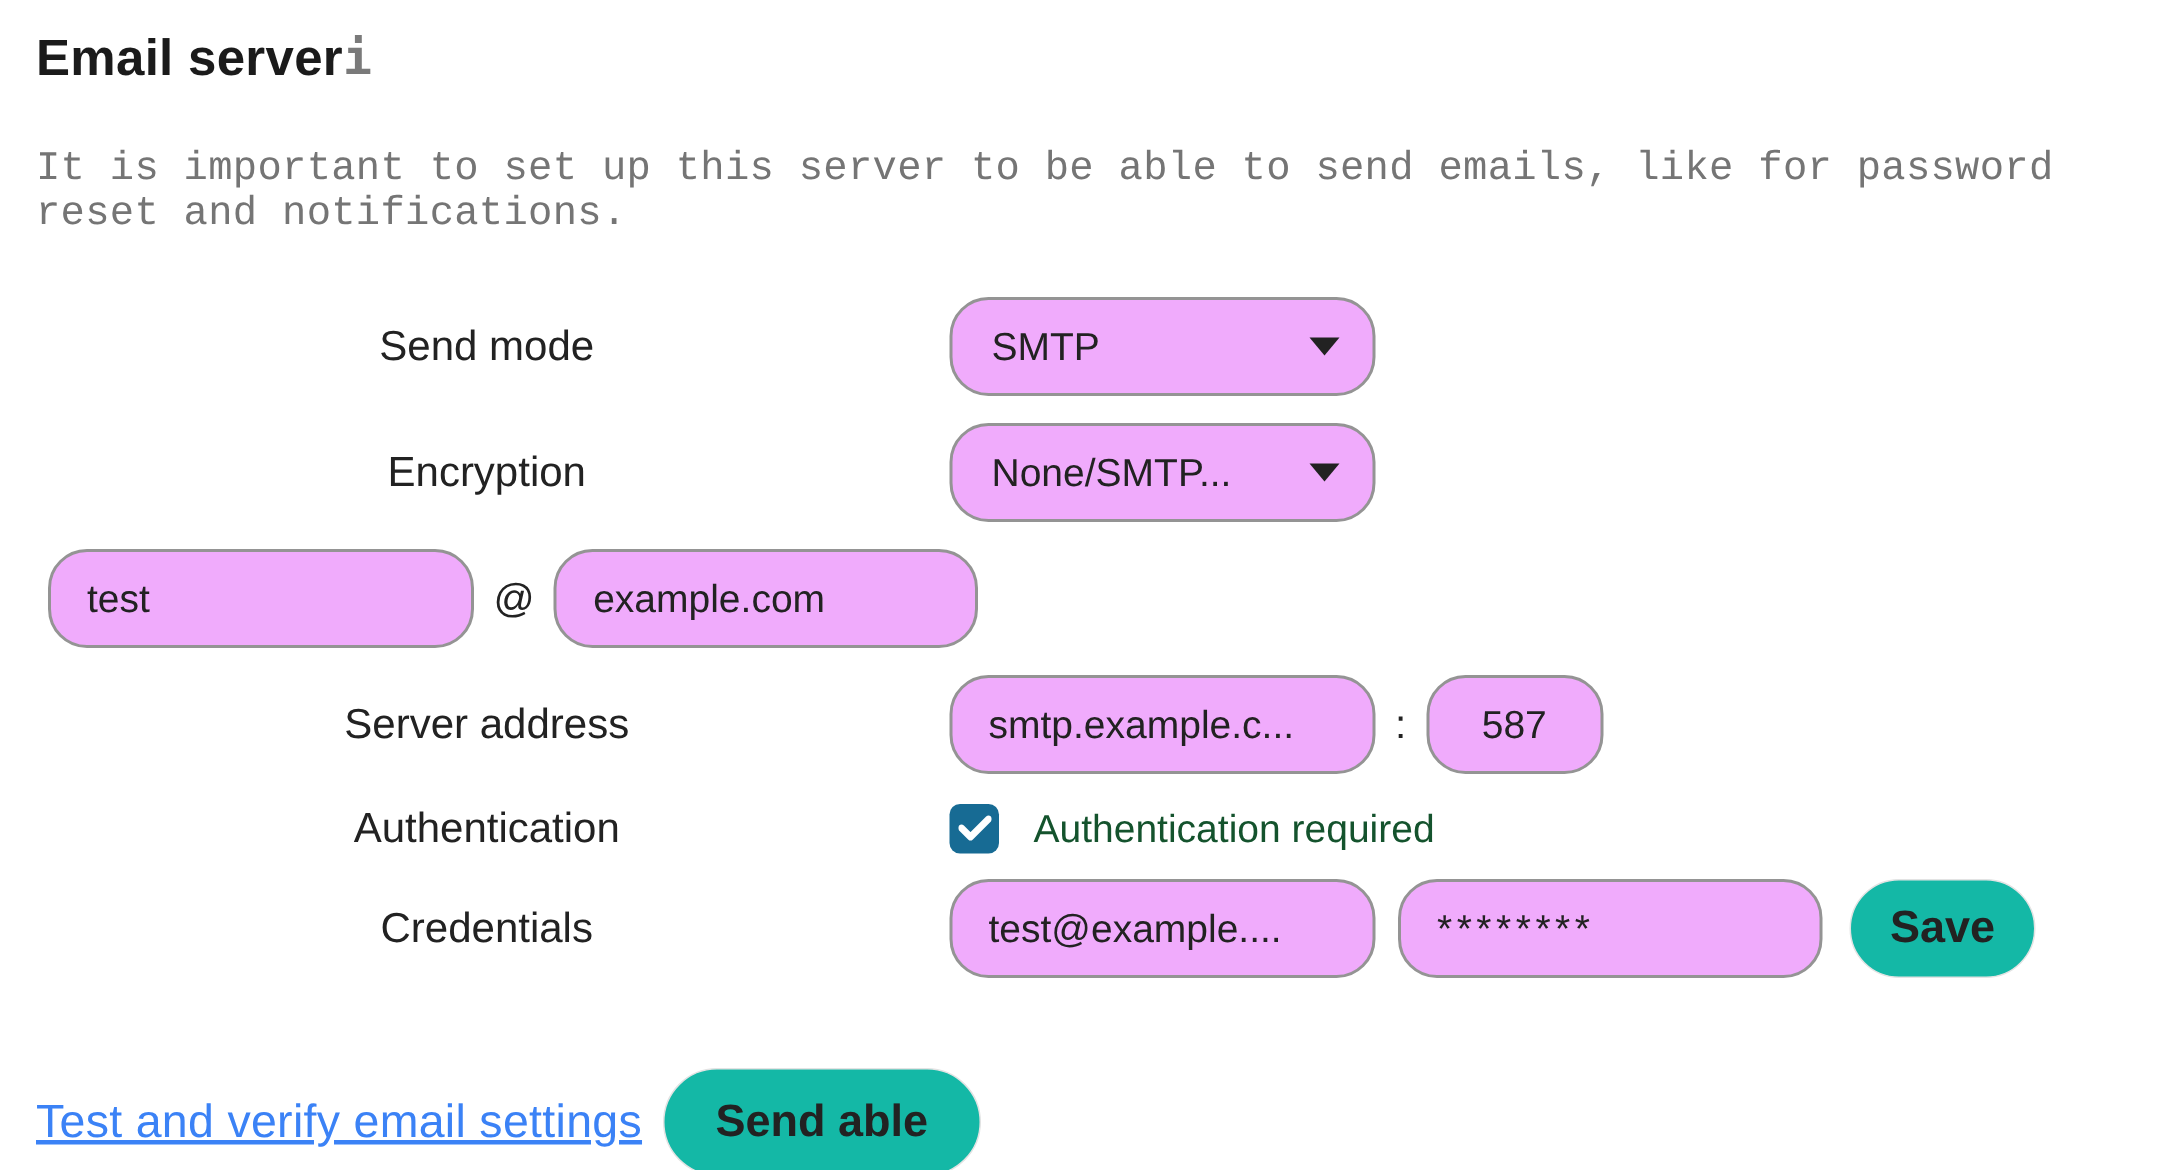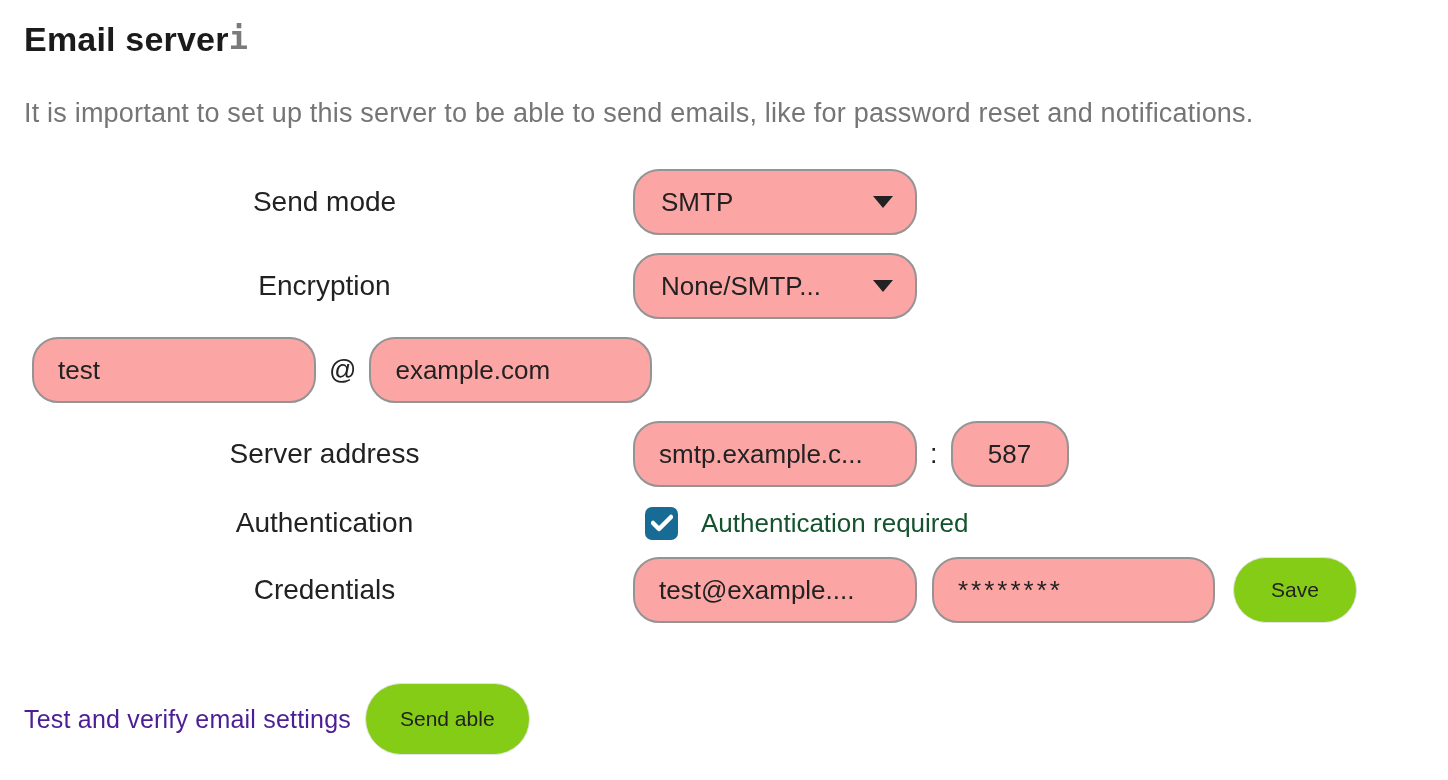--- a/index.html
+++ b/index.html
@@ -30,41 +30,42 @@
     color: #7a7a7a;
     line-height: 44px;
     cursor: pointer;
     user-select: none;
   }
   .description {
     margin-top: 38px;
     font-size: 27px;
     color: #757575;
     letter-spacing: 0.2px;
+    font-family: Liberation Mono, monospace;
   }
 
   
   .form { margin-top: 40px; }
   .form-row { display: flex; align-items: center; margin-bottom: 18px; }
-  .form-row.auth-row { height: 36px; margin-bottom: 16px; gap: 12px; }
+  .form-row.auth-row { height: 36px; margin-bottom: 16px; }
   .form-label {
     width: 601px;
     flex: none;
     text-align: center;
     font-size: 28px;
     color: #222222;
     padding-right: 0;
   }
   .controls { display: flex; align-items: center; margin-left: 8px; }
 
   .control {
     height: 66px;
     border: 2px solid #949494;
     border-radius: 26px;
-    background: #fca5a5;
+    background: #f0abfc;
     font-size: 26px;
     color: #222222;
   }
   .select-control {
     width: 284px;
     display: flex;
     align-items: center;
     justify-content: space-between;
     padding: 0 22px 0 26px;
     cursor: pointer;
@@ -110,39 +111,39 @@
   .checkbox svg { display: block; }
   .checkbox-label { font-size: 26px; color: #14532d; margin-left: 23px; }
 
   
   .btn {
     display: inline-flex;
     align-items: center;
     justify-content: center;
     height: 66px;
     border-radius: 33px;
-    background: #84cc16;
+    background: #14b8a6;
     border: 1px solid #e3e3e3;
     font-family: "Liberation Sans", sans-serif;
-    font-size: 21px;
-    font-weight: normal;
+    font-size: 30px;
+    font-weight: bold;
     color: #222222;
     cursor: pointer;
     padding: 0 30px;
   }
   .save-btn { width: 124px; margin-left: 18px; padding: 0; }
   .send-btn { height: 72px; border-radius: 36px; padding: 0 34px; margin-left: 14px; }
 
   
   .footer-row {
     display: flex;
     align-items: center;
     margin-top: 60px;
   }
-  .footer-text { font-size: 25px; color: #4c1d95; letter-spacing: 0.2px; }
+  .footer-text { font-size: 31px; color: #3b82f6; letter-spacing: 0.2px; text-decoration: underline; }
 </style>
 </head>
 <body>
 
 <div class="container">
 
   <div class="title-row">
     <h2 class="page-title">Email server</h2>
     <span class="info-icon">i</span>
   </div>

